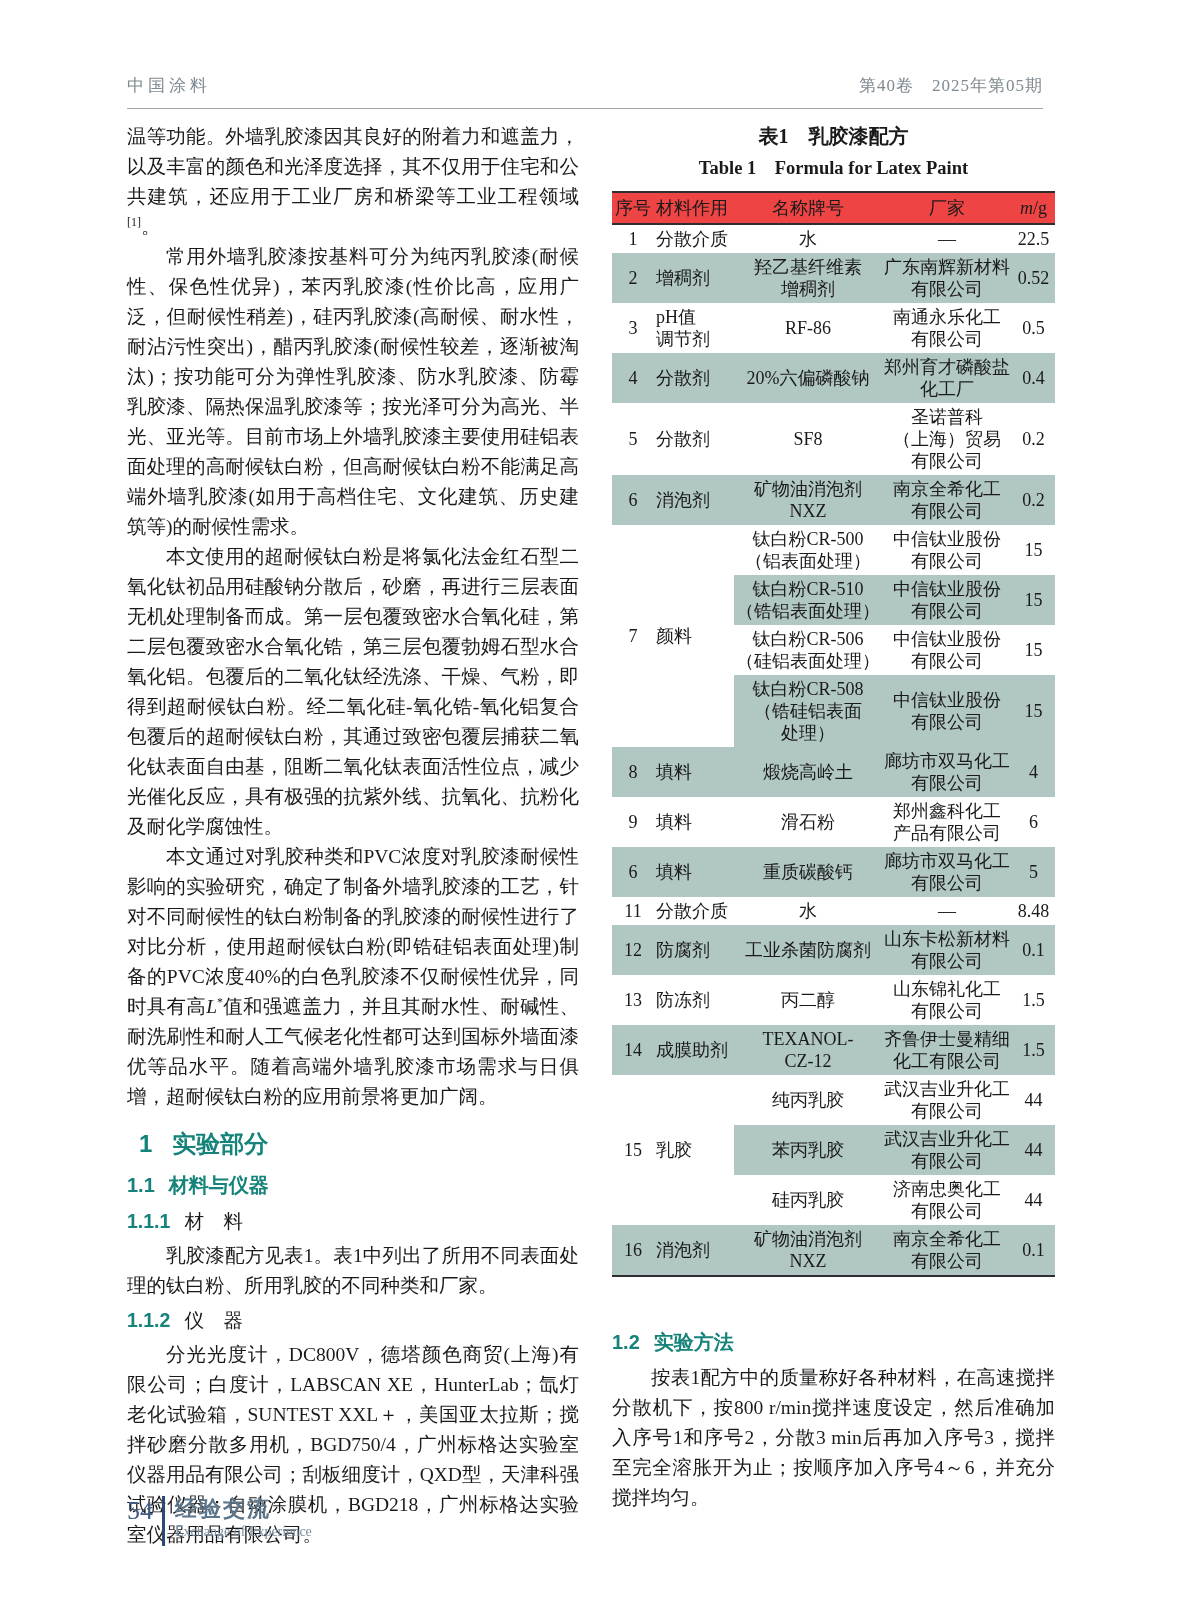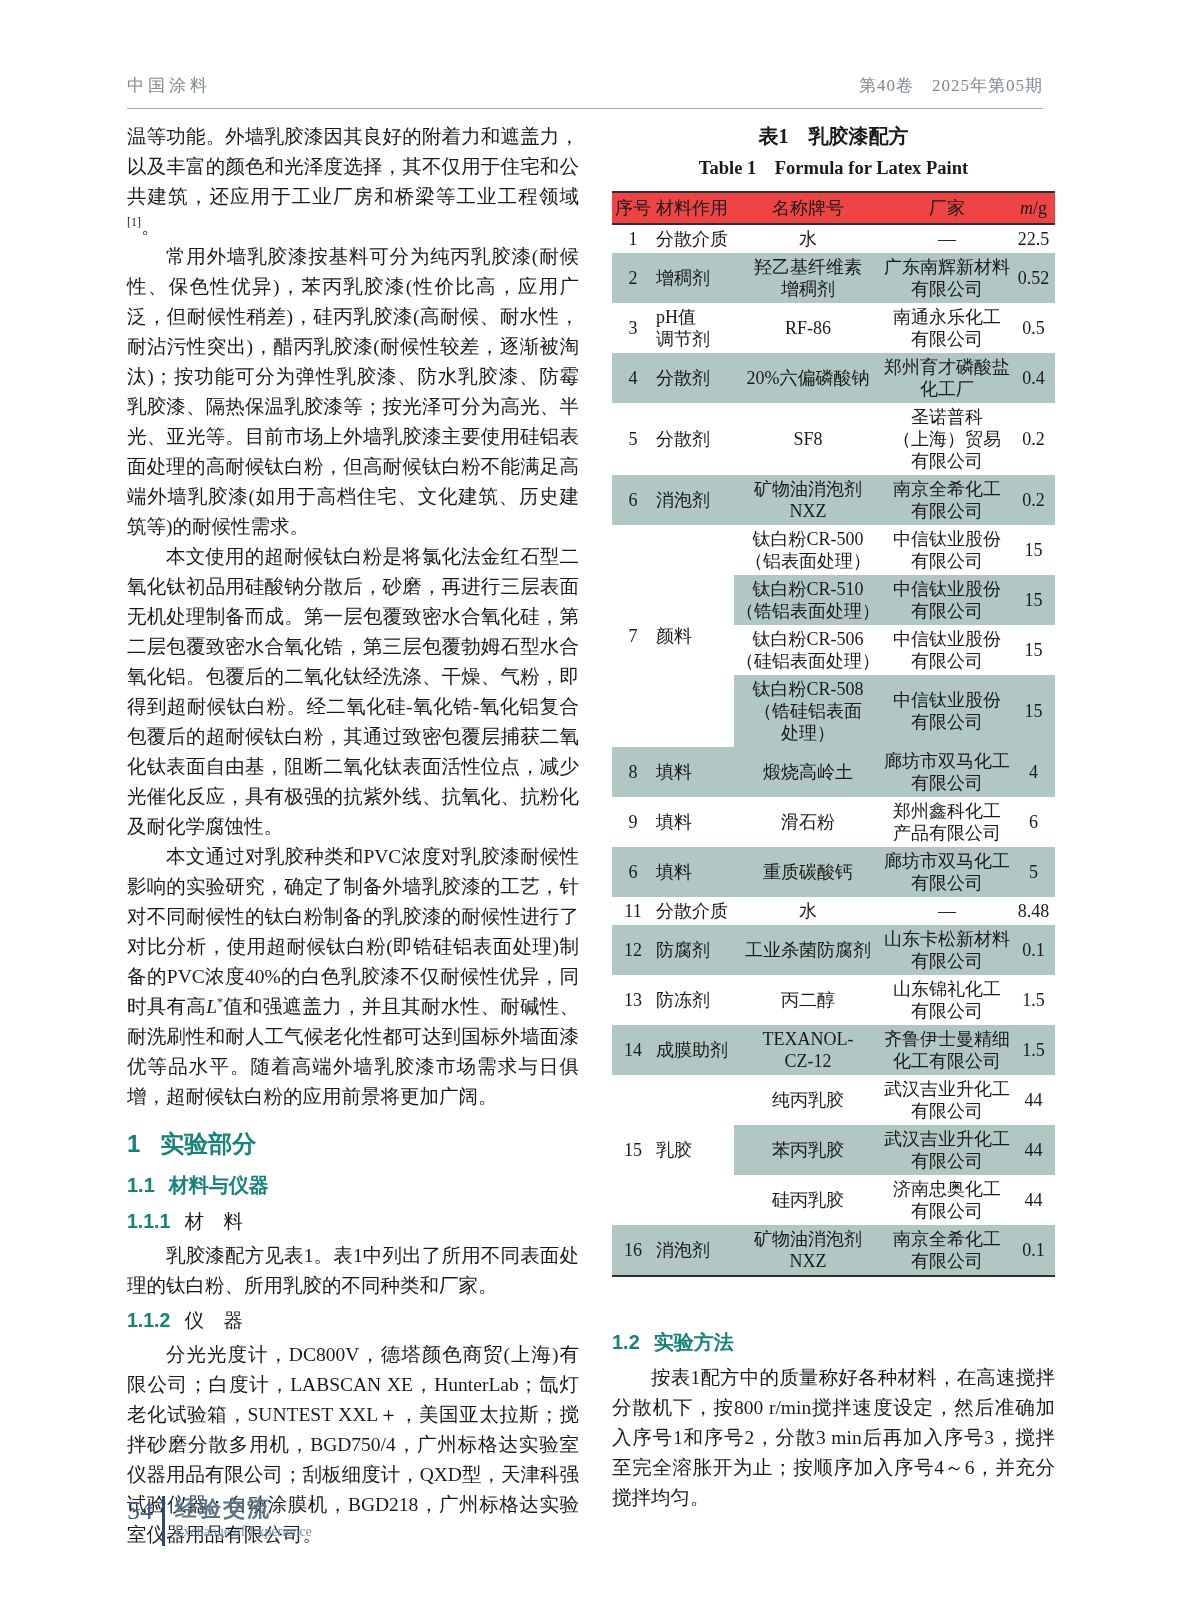--- a/index.html
+++ b/index.html
@@ -19,21 +19,21 @@
   
   .col-left{position:absolute;left:127px;top:122px;width:452px;}
   .col-right{position:absolute;left:612px;top:122px;width:443px;}
   .body-text{font-size:19.5px;line-height:30px;text-align:justify;word-break:break-all;}
   .body-text p{margin:0;}
   .indent{text-indent:2em;}
   sup.ref{font-size:12px;line-height:0;}
   em.var{font-style:italic;font-family:"Liberation Serif","DejaVu Serif",serif;}
   sup.star{font-size:12px;line-height:0;}
   
-  .h-main{margin:16px 0 10px;font-family:"Liberation Sans","DejaVu Sans",sans-serif;
+  .h-main{margin:16px 12px 10px;font-family:"Liberation Sans","DejaVu Sans",sans-serif;
           font-weight:bold;font-size:24px;color:#15837a;line-height:32px;}
   .h-main .num{margin-right:20px;}
   .h-sub{margin:6px 0;font-family:"Liberation Sans","DejaVu Sans",sans-serif;
          font-weight:bold;font-size:20px;color:#15837a;line-height:30px;}
   .h-sub .num{margin-right:14px;}
   .h-sss{margin:4px 0;font-size:19.5px;line-height:30px;}
   .h-sss .num{font-family:"Liberation Sans","DejaVu Sans",sans-serif;font-weight:bold;color:#15837a;margin-right:14px;}
   .h-sss .t{color:#1a1a1a;}
   
   .tbl-title-cn{text-align:center;font-weight:bold;font-size:20px;margin:0 0 6px;line-height:28px;}

